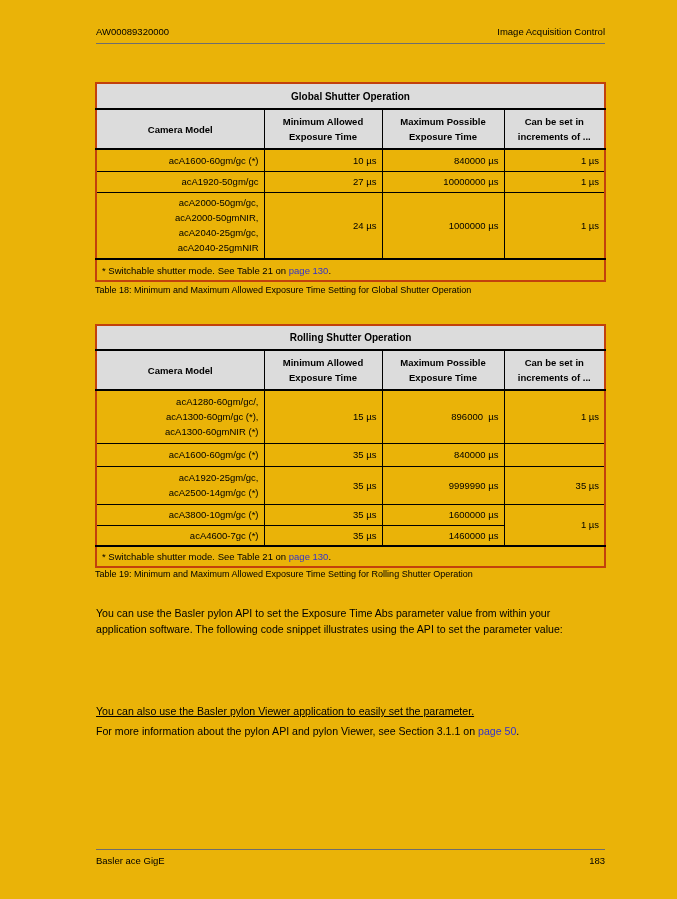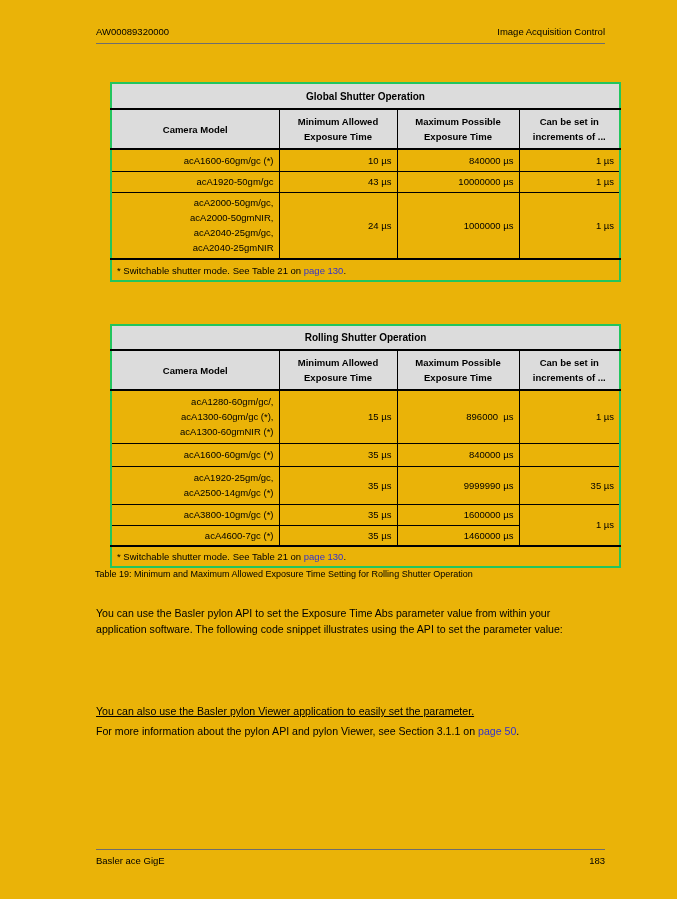--- a/index.html
+++ b/index.html
@@ -17,25 +17,25 @@
   .run-head-left  { position:absolute; left:96px;  top:26px; font-size:9.5px; }
   .run-head-right { position:absolute; right:72px; top:26px; font-size:9.5px; }
   .head-rule { position:absolute; left:96px; right:72px; top:43px; height:1px; background:#6e6e6e; }
   .foot-rule { position:absolute; left:96px; right:72px; top:849px; height:1px; background:#6e6e6e; }
   .run-foot-left  { position:absolute; left:96px;  top:855px; font-size:9.5px; }
   .run-foot-right { position:absolute; right:72px; top:855px; font-size:9.5px; }
 
   
   table.dtable {
     position:absolute;
-    left:110px;
+    left:95px;
     border-collapse: collapse;
     table-layout: fixed;
     width: 509px;
-    border: 2px solid #22c55e;
+    border: 2px solid #c2410c;
   }
   table.dtable td, table.dtable th {
     border: 1px solid #000;
     font-size: 9.5px;
     line-height: 15px;
     padding: 2px 5px;
     vertical-align: middle;
     overflow: hidden;
     text-align: right;
   }
@@ -95,38 +95,39 @@
 increments of ...</th>
     </tr>
     <tr style="height:22px">
       <td class="camera">acA1600-60gm/gc (*)</td>
       <td class="num">10 µs</td>
       <td class="num">840000 µs</td>
       <td class="num">1 µs</td>
     </tr>
     <tr style="height:21px">
       <td class="camera">acA1920-50gm/gc</td>
-      <td class="num">43 µs</td>
+      <td class="num">27 µs</td>
       <td class="num">10000000 µs</td>
       <td class="num">1 µs</td>
     </tr>
     <tr style="height:67px">
       <td class="camera">acA2000-50gm/gc,
 acA2000-50gmNIR,
 acA2040-25gm/gc,
 acA2040-25gmNIR</td>
       <td class="num">24 µs</td>
       <td class="num">1000000 µs</td>
       <td class="num">1 µs</td>
     </tr>
     <tr class="footnote" style="height:22px">
       <td colspan="4"><span>* Switchable shutter mode. See Table 21 on </span><span class="link">page 130</span><span>.</span></td>
     </tr>
   </tbody>
     </table>
+  <div class="caption" style="top:285px;">Table 18: Minimum and Maximum Allowed Exposure Time Setting for Global Shutter Operation</div>
 
   <table class="dtable" style="top:324px;">
     <colgroup>
         <col style="width:168px">
         <col style="width:118px">
         <col style="width:122px">
         <col style="width:101px">
       </colgroup>
     <tbody>
         <tr class="title-row" style="height:25px">

